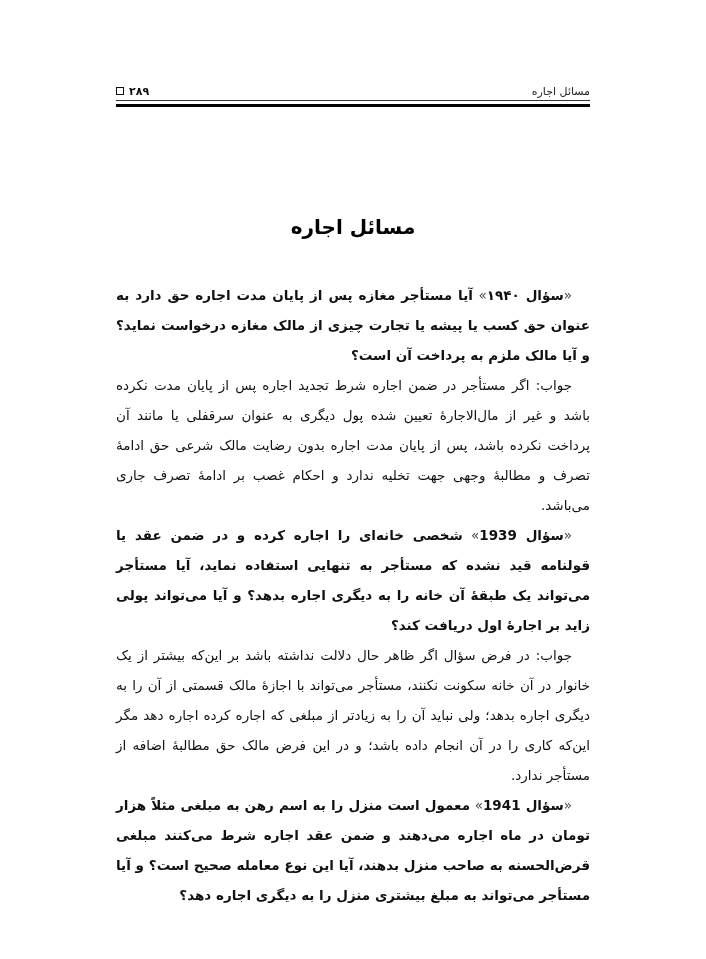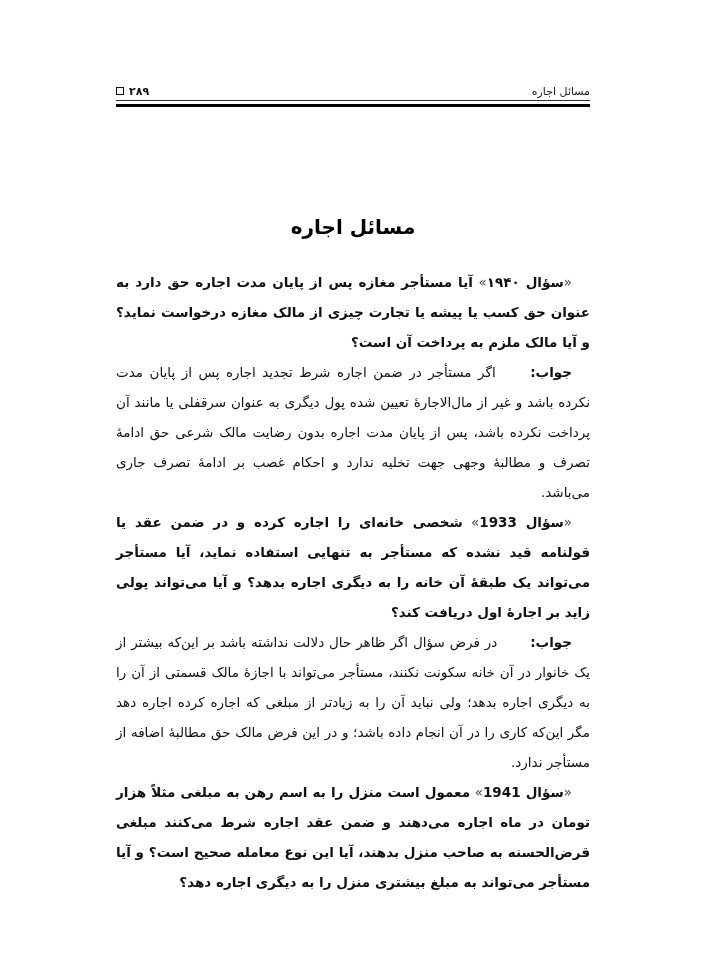--- a/index.html
+++ b/index.html
@@ -73,40 +73,39 @@
       top: 215px;
       text-align: center;
       direction: rtl;
       font-size: 20px;
       font-weight: bold;
       color: #000;
     }
     .content {
       position: absolute;
       left: 0; right: 0;
-      top: 267px;
+      top: 280px;
       direction: rtl;
       font-size: 13.5px;
       line-height: 30px;
       text-align: justify;
     }
     .content p {
       margin: 0;
       text-indent: 18px;
     }
     .question {
       font-weight: bold;
     }
     .q-mark {
       font-weight: normal;
       color: #444;
     }
     .answer-label {
-      font-weight: bold;
-      margin-left: 28px;
+      font-weight: normal;
     }
     .answer {
       font-weight: normal;
     }
   </style>
 </head>
 <body>
 
 <div class="page">
 
@@ -120,19 +119,19 @@
   <div class="rule-thin"></div>
   <div class="rule-thick"></div>
 
   <h1 class="chapter-title" style="margin:0;">مسائل اجاره</h1>
 
   <div class="content">
 
     <p class="question"><span class="q-mark">«</span><span>سؤال ۱۹۴۰</span><span class="q-mark">» </span><span>آیا مستأجر مغازه پس از پایان مدت اجاره حق دارد به عنوان حق کسب یا پیشه یا تجارت چیزی از مالک مغازه درخواست نماید؟ و آیا مالک ملزم به پرداخت آن است؟</span></p>
     <p class="answer"><span class="answer-label">جواب:</span> <span>اگر مستأجر در ضمن اجاره شرط تجدید اجاره پس از پایان مدت نکرده باشد و غیر از مال‌الاجارهٔ تعیین شده پول دیگری به عنوان سرقفلی یا مانند آن پرداخت نکرده باشد، پس از پایان مدت اجاره بدون رضایت مالک شرعی حق ادامهٔ تصرف و مطالبهٔ وجهی جهت تخلیه ندارد و احکام غصب بر ادامهٔ تصرف جاری می‌باشد.</span></p>
 
-    <p class="question"><span class="q-mark">«</span><span>سؤال 1933</span><span class="q-mark">» </span><span>شخصی خانه‌ای را اجاره کرده و در ضمن عقد یا قولنامه قید نشده که مستأجر به تنهایی استفاده نماید، آیا مستأجر می‌تواند یک طبقهٔ آن خانه را به دیگری اجاره بدهد؟ و آیا می‌تواند پولی زاید بر اجارهٔ اول دریافت کند؟</span></p>
+    <p class="question"><span class="q-mark">«</span><span>سؤال 1939</span><span class="q-mark">» </span><span>شخصی خانه‌ای را اجاره کرده و در ضمن عقد یا قولنامه قید نشده که مستأجر به تنهایی استفاده نماید، آیا مستأجر می‌تواند یک طبقهٔ آن خانه را به دیگری اجاره بدهد؟ و آیا می‌تواند پولی زاید بر اجارهٔ اول دریافت کند؟</span></p>
     <p class="answer"><span class="answer-label">جواب:</span> <span>در فرض سؤال اگر ظاهر حال دلالت نداشته باشد بر این‌که بیشتر از یک خانوار در آن خانه سکونت نکنند، مستأجر می‌تواند با اجازهٔ مالک قسمتی از آن را به دیگری اجاره بدهد؛ ولی نباید آن را به زیادتر از مبلغی که اجاره کرده اجاره دهد مگر این‌که کاری را در آن انجام داده باشد؛ و در این فرض مالک حق مطالبهٔ اضافه از مستأجر ندارد.</span></p>
 
     <p class="question"><span class="q-mark">«</span><span>سؤال 1941</span><span class="q-mark">» </span><span>معمول است منزل را به اسم رهن به مبلغی مثلاً هزار تومان در ماه اجاره می‌دهند و ضمن عقد اجاره شرط می‌کنند مبلغی قرض‌الحسنه به صاحب منزل بدهند، آیا این نوع معامله صحیح است؟ و آیا مستأجر می‌تواند به مبلغ بیشتری منزل را به دیگری اجاره دهد؟</span></p>
 
   </div>
 </div>
 
 </body></html>

